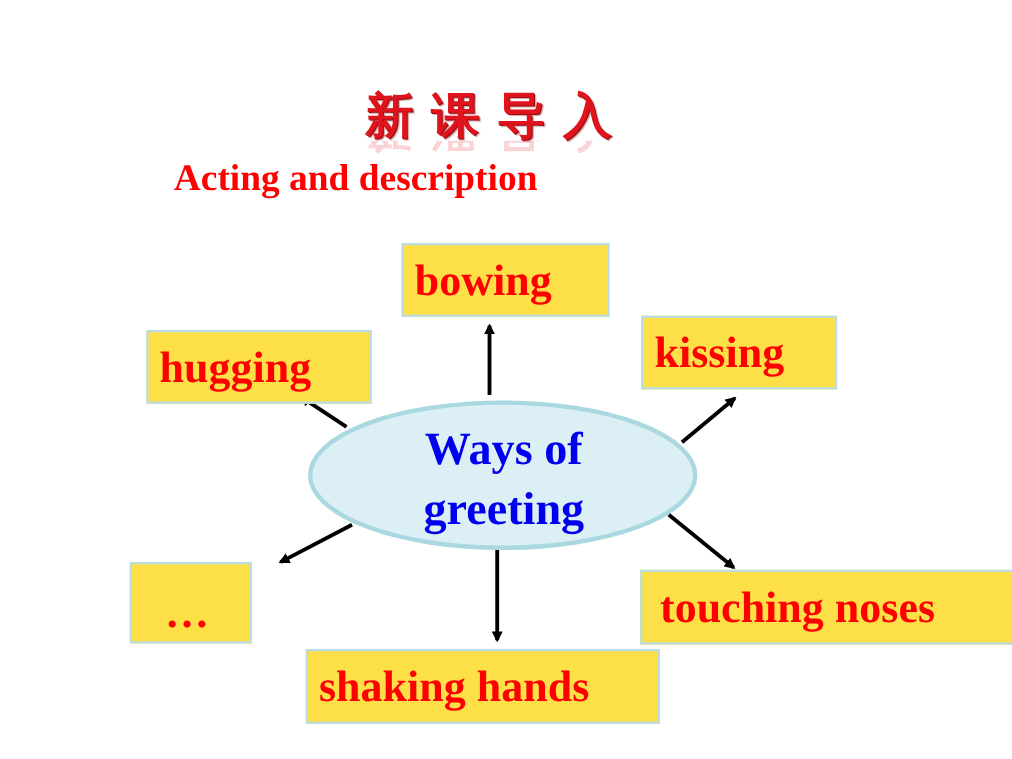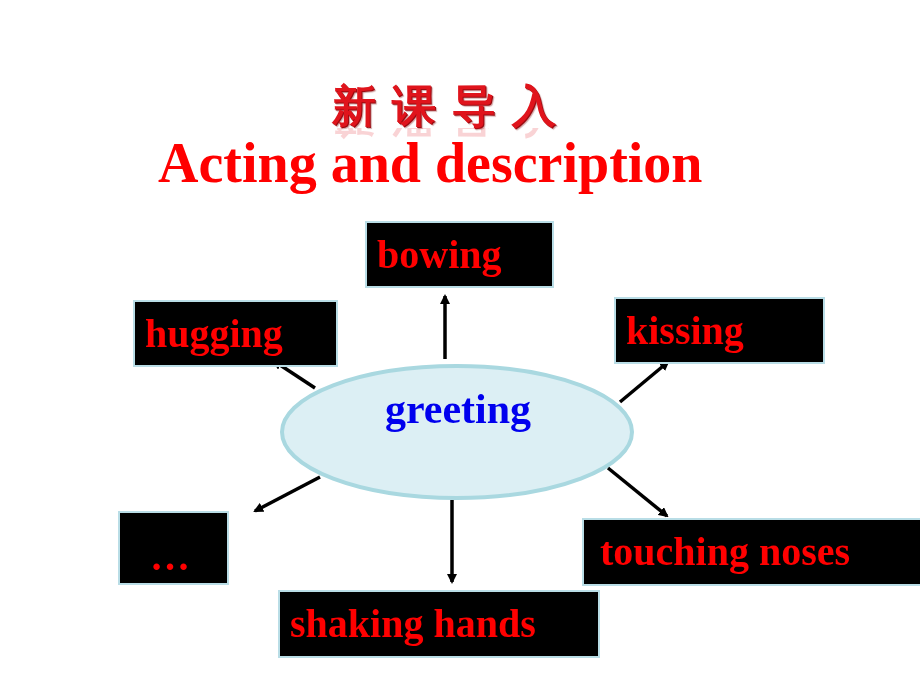--- a/index.html
+++ b/index.html
@@ -21,26 +21,26 @@
     overflow: hidden; opacity: 0.18;
   }
   .title-cn-reflect span {
     display: block; transform: scaleY(-1); transform-origin: 0 8px;
     font-family: "DejaVu Sans", sans-serif; font-weight: bold;
     font-size: 44px; line-height: 56px; letter-spacing: 16px; color: #e0141c;
     white-space: nowrap;
   }
   .subtitle {
     position: absolute; left: 158px; top: 138px;
-    font-weight: bold; font-size: 56px; line-height: 50px; color: #ff0000;
+    font-weight: bold; font-size: 34px; line-height: 50px; color: #ff0000;
     white-space: nowrap;
   }
   .node {
     position: absolute; box-sizing: border-box;
-    background: #000000;
+    background: #fde047;
     border: 2px solid #b9dde6;
     color: #ff0000; font-weight: bold; font-size: 40px; line-height: 1;
     white-space: nowrap; padding-left: 10px;
     display: flex; align-items: center;
   }
   svg.diagram { position: absolute; left: 0; top: 0; }
   .center-label {
     position: absolute; left: 300px; top: 382px; width: 316px;
     text-align: center; color: #0000ee; font-weight: bold;
     font-size: 42px; line-height: 54px;
@@ -65,26 +65,27 @@
   <ellipse cx="457" cy="432" rx="175" ry="66" fill="#dceff4" stroke="#a9d8e0" stroke-width="4"></ellipse>
   <line x1="445" y1="359" x2="445" y2="296" stroke="#000" stroke-width="3.5" marker-end="url(#ah)"></line>
   <line x1="315" y1="388" x2="274" y2="361" stroke="#000" stroke-width="3.5" marker-end="url(#ah)"></line>
   <line x1="620" y1="402" x2="668" y2="362" stroke="#000" stroke-width="3.5" marker-end="url(#ah)"></line>
   <line x1="320" y1="477" x2="255" y2="511" stroke="#000" stroke-width="3.5" marker-end="url(#ah)"></line>
   <line x1="608" y1="468" x2="667" y2="516" stroke="#000" stroke-width="3.5" marker-end="url(#ah)"></line>
   <line x1="452" y1="500" x2="452" y2="582" stroke="#000" stroke-width="3.5" marker-end="url(#ah)"></line>
 </svg>
 
 <div class="center-label">
+  <div>Ways of</div>
   <div>greeting</div>
 </div>
 
 <div class="node" style="left:365px; top:221px; width:189px; height:67px;">bowing</div>
 
 <div class="node" style="left:133px; top:300px; width:205px; height:67px;">hugging</div>
 
-<div class="node" style="left:583px; top:297px; width:211px; height:67px;margin-left:31px;">kissing</div>
+<div class="node" style="left:583px; top:287px; width:178px; height:67px;">kissing</div>
 
 <div class="node" style="left:118px; top:511px; width:111px; height:74px; align-items:flex-end; padding-left:30px; padding-bottom:6px;">…</div>
 
 <div class="node" style="left:582px; top:518px; width:340px; height:68px;padding-left:16px;">touching noses</div>
 
 <div class="node" style="left:263px; top:590px; width:322px; height:68px;margin-left:15px;">shaking hands</div>
 
 </body></html>

